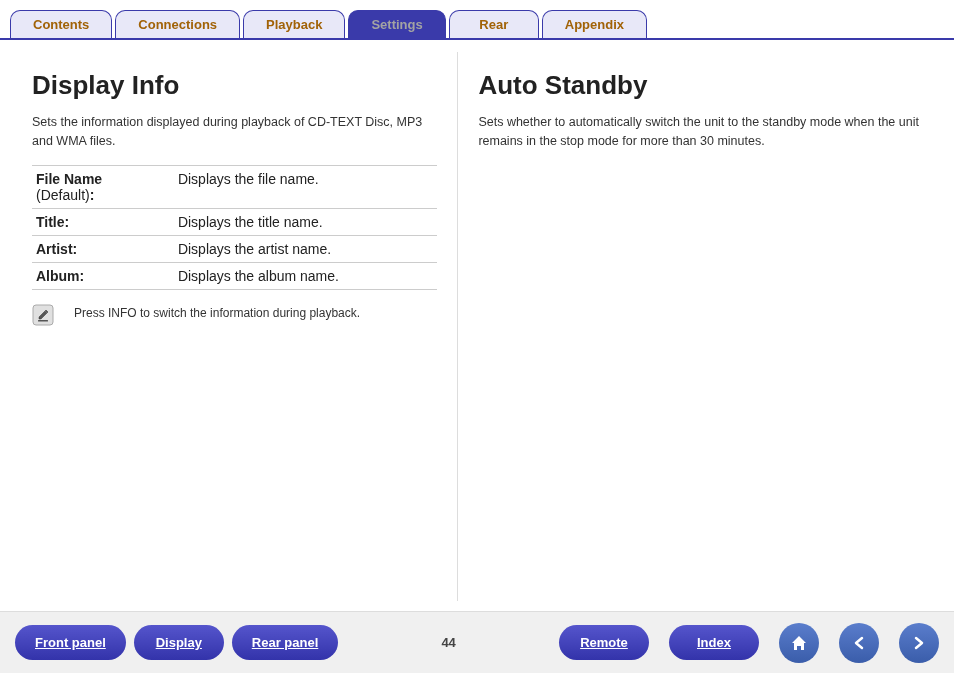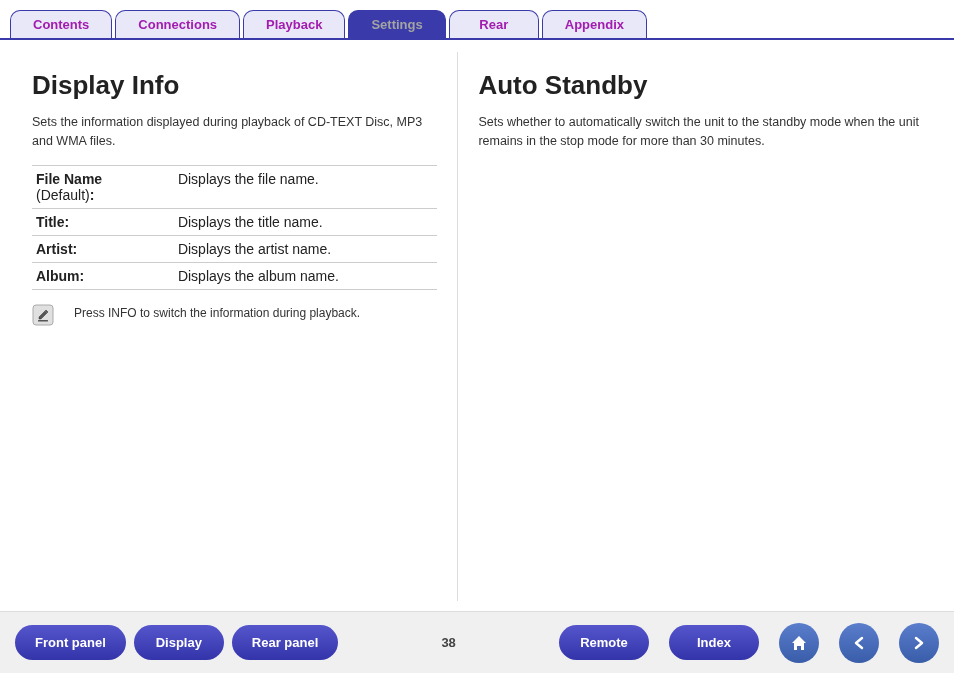--- a/index.html
+++ b/index.html
@@ -23,21 +23,21 @@
       border-bottom: 2px solid #3a3aaa;
     }
 
     .nav-tab {
       display: flex;
       align-items: center;
       justify-content: center;
       padding: 6px 22px;
       font-size: 13px;
       font-weight: bold;
-      color: #a21caf;
+      color: #a16207;
       background: #e8e8f8;
       border: 1.5px solid #3a3aaa;
       border-bottom: none;
       border-radius: 10px 10px 0 0;
       margin-right: 3px;
       cursor: pointer;
       position: relative;
       bottom: 0;
       min-width: 90px;
       text-align: center;
@@ -159,20 +159,21 @@
     .btn-blue {
       background: linear-gradient(180deg, #5555cc 0%, #3333aa 100%);
       color: #fff;
       border: none;
       border-radius: 20px;
       padding: 10px 20px;
       font-size: 13px;
       font-weight: bold;
       cursor: pointer;
       min-width: 90px;
+      text-decoration: underline;
     }
 
     .page-number {
       font-size: 13px;
       color: #444;
       font-weight: bold;
       padding: 0 10px;
     }
 
     .icon-btn {
@@ -264,21 +265,21 @@
 </div>
 
 <div class="bottom-nav">
   <div class="bottom-left-buttons">
     <button class="btn-blue">Front panel</button>
     <button class="btn-blue">Display</button>
     <button class="btn-blue">Rear panel</button>
   </div>
 
   <div class="bottom-center">
-    <span class="page-number">38</span>
+    <span class="page-number">44</span>
   </div>
 
   <div class="bottom-right-buttons">
     <button class="btn-blue">Remote</button>
     <button class="btn-blue">Index</button>
     <button class="icon-btn icon-btn-home">
       <svg width="18" height="18" viewBox="0 0 18 18" xmlns="http://www.w3.org/2000/svg">
         <path d="M9 2 L16 9 L14 9 L14 16 L11 16 L11 12 L7 12 L7 16 L4 16 L4 9 L2 9 Z" fill="white"></path>
       </svg>
     </button>

